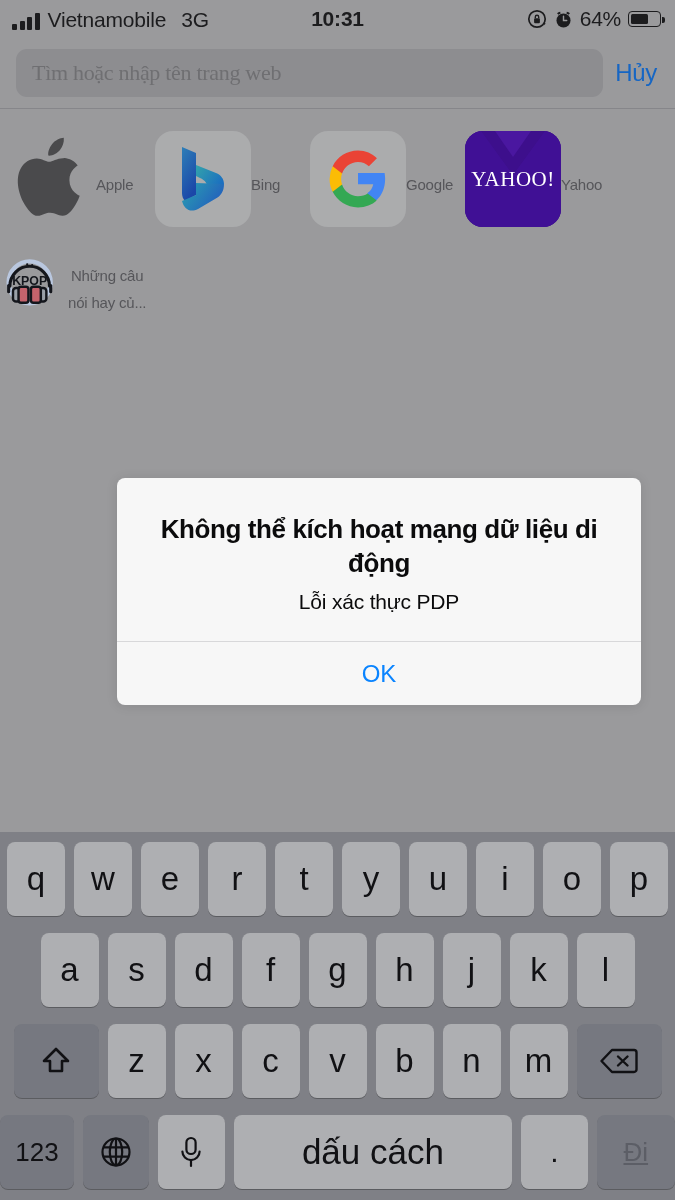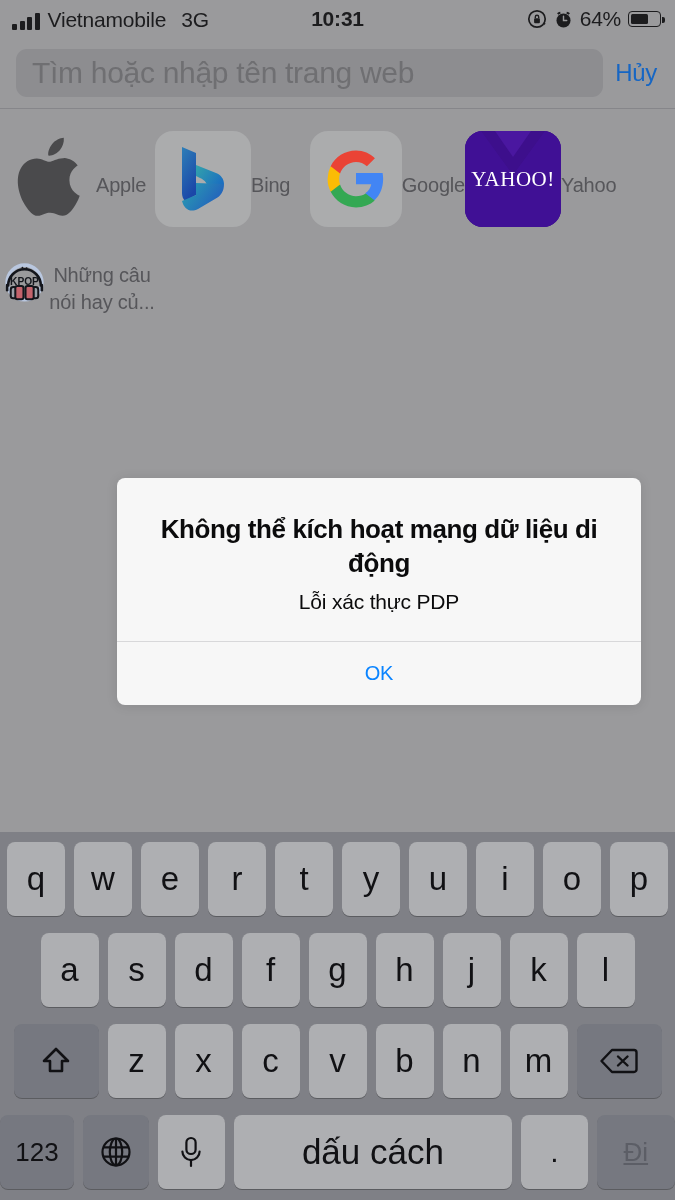--- a/index.html
+++ b/index.html
@@ -63,42 +63,42 @@
   
   .searchbar {
     height:70px; display:flex; align-items:center; gap:10px;
     padding:0 16px 0 16px;
   }
   .search-field {
     flex:1; height:48px; border-radius:11px;
     background:#8d8d90;
     display:flex; align-items:center; padding:0 16px;
   }
-  .search-ph { color:#6f6f72; font-size:30px; letter-spacing:-0.3px; }
+  .search-ph { color:#6f6f72; font-size:22px; letter-spacing:-0.3px;font-family:Liberation Serif, serif; }
   .cancel-btn {
     color:#1666c4; font-size:24px; letter-spacing:-0.3px; padding:0 2px;
   }
   .hairline { height:1px; background:#86868a; }
 
   
   .favorites { padding:14px 0 0 0; }
   .fav-row { display:flex; }
   .fav-cell {
     width:155px; display:flex; flex-direction:row;
     align-items:center; padding-top:8px;
   }
   .fav-tile {
     width:96px; height:96px; border-radius:18px;
     display:flex; align-items:center; justify-content:center;
     overflow:hidden; position:relative;
   }
   .tile-plain { background:transparent; }
   .tile-light { background:#abacad; }
   .fav-label {
-    margin-top:12px; font-size:20px; color:#56565a;
+    margin-top:12px; font-size:15px; color:#56565a;
     letter-spacing:-0.2px; text-align:center; line-height:24px;
     max-width:140px;
   }
   .fav-label.two-line { line-height:27px; }
 
   
   .alert-wrap {
     position:absolute; left:0; top:0; width:675px; height:1200px;
     pointer-events:none;
   }
@@ -116,21 +116,21 @@
     font-size:26px; font-weight:700; color:#0b0b0c;
     line-height:34px; letter-spacing:-0.4px;
   }
   .alert-msg {
     margin-top:8px; font-size:21px; color:#0b0b0c;
     line-height:27px; letter-spacing:-0.2px;
   }
   .alert-sep { height:1px; background:#d8d8da; }
   .alert-action {
     height:63px; display:flex; align-items:center; justify-content:center;
-    color:#0a84ff; font-size:20px; letter-spacing:-0.2px;
+    color:#0a84ff; font-size:24px; letter-spacing:-0.2px;
   }
 
   
   .keyboard {
     position:absolute; left:0; bottom:0; width:675px; height:368px;
     background:#7f8086;
     padding-top:10px;
   }
   .kb-row { display:flex; justify-content:center; align-items:center; }
   .kb-row.r1 { gap:9px; margin-bottom:17px; }

